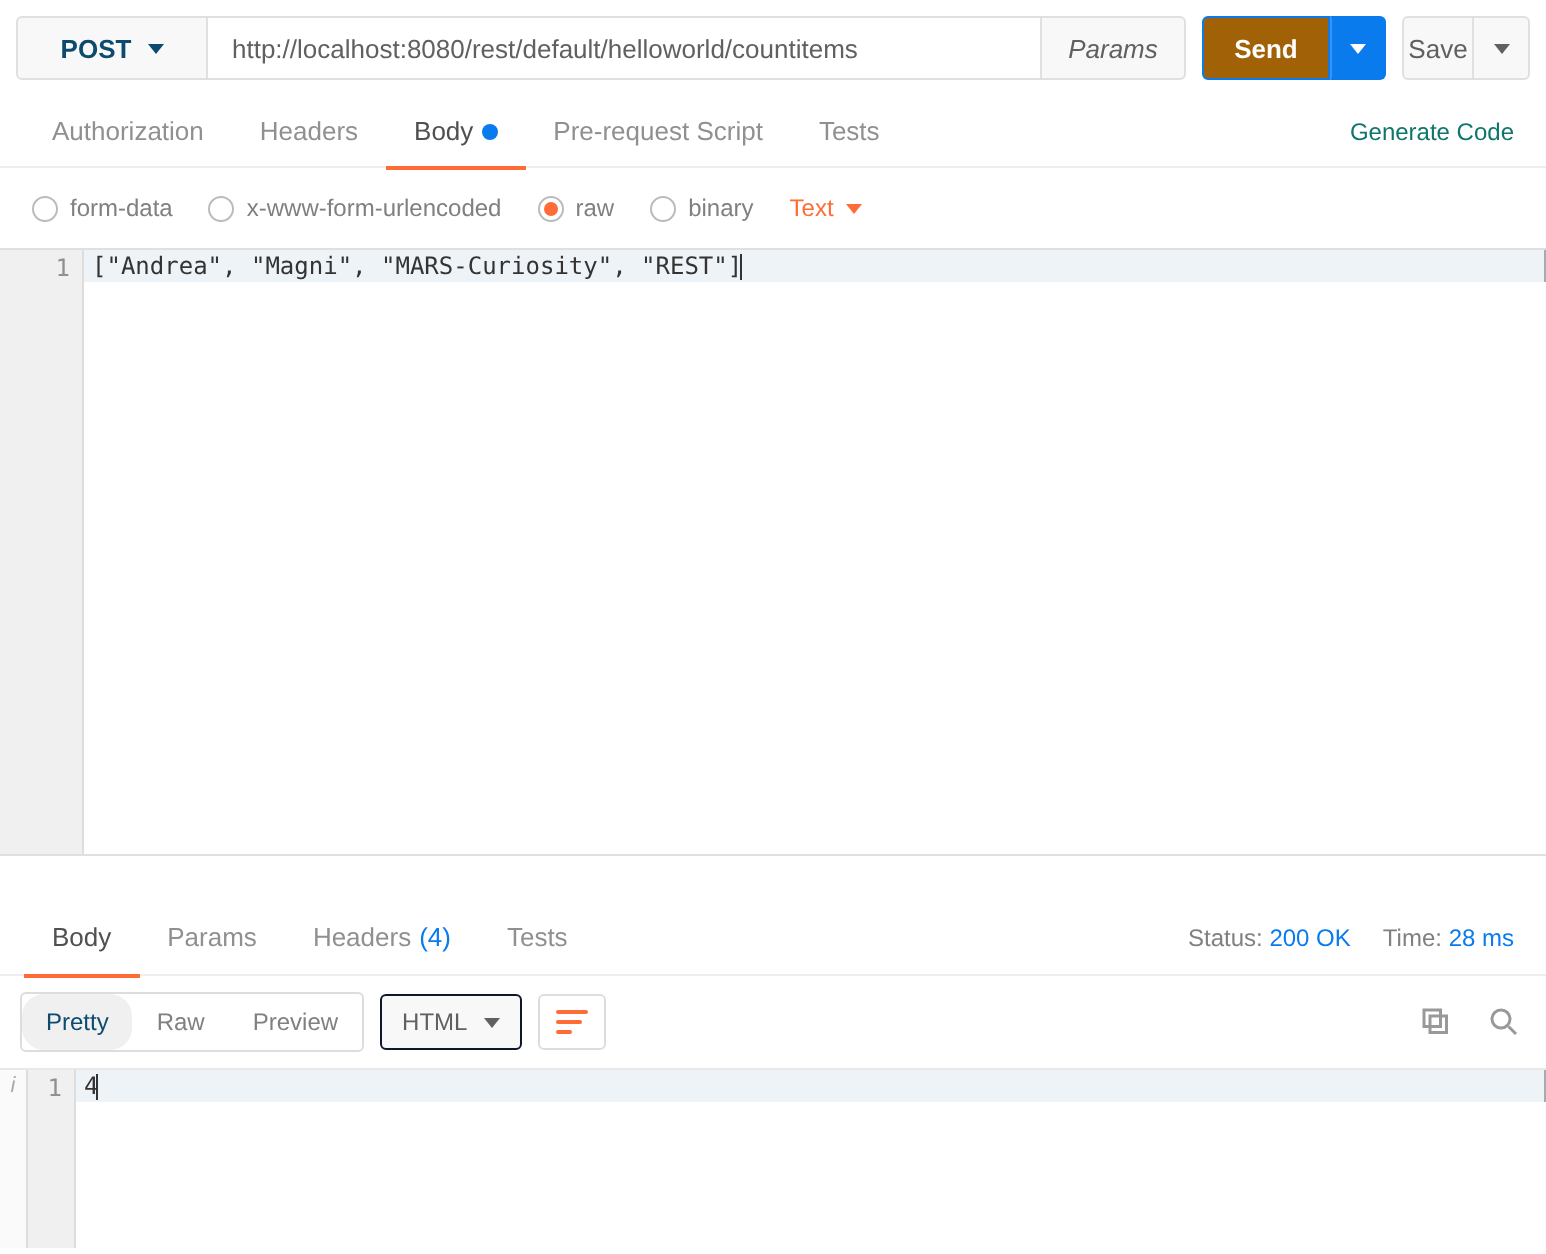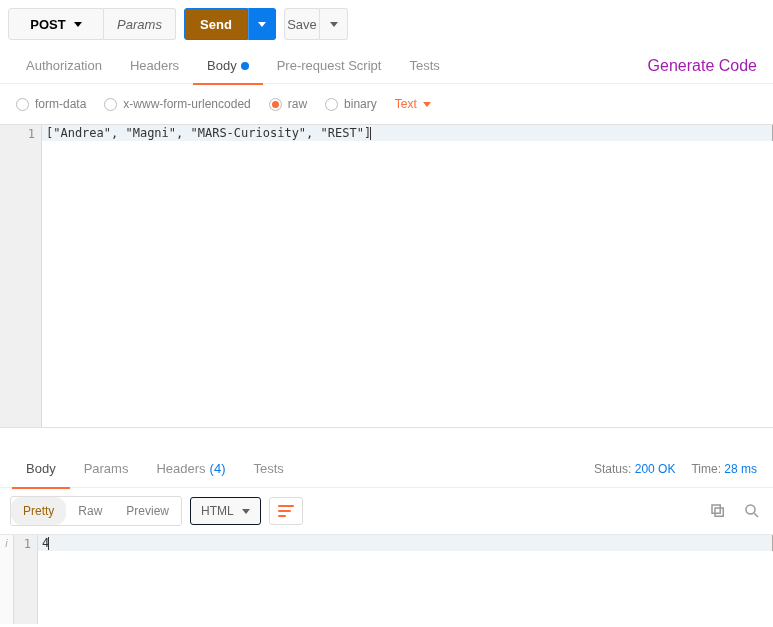--- a/index.html
+++ b/index.html
@@ -1,32 +1,32 @@
 <!DOCTYPE html>
 <html><head>
 <meta charset="utf-8">
 <style>
 * { box-sizing: border-box; margin: 0; padding: 0; }
 body { font-family: -apple-system, "Helvetica Neue", Arial, sans-serif; font-size: 13px; color: #808080; background: #fff; width: 773px; height: 627px; overflow: hidden; }
 .top-bar { display: flex; padding: 8px; gap: 0; align-items: stretch; height: 48px; }
 .btn { display: inline-flex; align-items: center; justify-content: center; border: 1px solid #e0e0e0; background: #f8f8f8; color: #606060; font-size: 13px; cursor: pointer; height: 32px; }
-.method-btn { width: 96px; font-weight: 700; color: #000000; border-radius: 3px 0 0 3px; gap: 8px; }
+.method-btn { width: 96px; font-weight: 700; color: #0c4a6e; border-radius: 3px 0 0 3px; gap: 8px; }
 .url-input { flex: 1; border: 1px solid #e0e0e0; border-left: none; padding: 0 12px; font-size: 13px; color: #606060; outline: none; }
 .params-btn { width: 72px; border-left: none; border-radius: 0 3px 3px 0; font-style: italic; }
 .send-btn { background: #a16207; color: #fff; border: 1px solid #097bed; font-weight: 700; width: 64px; margin-left: 8px; border-radius: 3px 0 0 3px; }
 .send-drop { background: #097bed; border: 1px solid #097bed; border-left: 1px solid #3a95f0; color: #fff; width: 28px; border-radius: 0 3px 3px 0; }
 .save-btn { width: 36px; margin-left: 8px; border-radius: 3px 0 0 3px; }
 .save-drop { width: 28px; border-left: none; border-radius: 0 3px 3px 0; }
 .chev { display: inline-block; width: 0; height: 0; border-left: 4px solid transparent; border-right: 4px solid transparent; border-top: 5px solid currentColor; }
 .tabs { display: flex; align-items: center; padding: 0 12px; border-bottom: 1px solid #eee; height: 36px; position: relative; }
 .tab { padding: 0 14px; height: 36px; display: flex; align-items: center; color: #909090; cursor: pointer; position: relative; gap: 4px; }
 .tab.active { color: #505050; }
 .tab.active::after { content: ""; position: absolute; left: 0; right: 0; bottom: -1px; height: 2px; background: #ff6c37; }
 .dot { width: 8px; height: 8px; border-radius: 50%; background: #097bed; }
-.gen-code { margin-left: auto; color: #a21caf; font-size: 16px; cursor: pointer; padding-right: 4px; }
+.gen-code { margin-left: auto; color: #0f766e; font-size: 12px; cursor: pointer; padding-right: 4px; }
 .body-opts { display: flex; align-items: center; gap: 18px; padding: 10px 16px; height: 40px; }
 .radio-wrap { display: flex; align-items: center; gap: 6px; cursor: pointer; }
 .radio { width: 13px; height: 13px; border: 1px solid #bbb; border-radius: 50%; display: inline-flex; align-items: center; justify-content: center; }
 .radio.checked::after { content: ""; width: 7px; height: 7px; border-radius: 50%; background: #ff6c37; }
 .radio-label { color: #808080; font-size: 12px; }
 .fmt-sel { color: #ff6c37; display: flex; align-items: center; gap: 6px; font-size: 12px; cursor: pointer; }
 .editor { border-top: 1px solid #e0e0e0; border-bottom: 1px solid #e0e0e0; display: flex; height: 304px; background: #fff; }
 .gutter { width: 42px; background: #f0f0f0; border-right: 1px solid #ddd; text-align: right; padding: 2px 6px 0 0; font-size: 12px; color: #909090; font-family: Consolas, Menlo, monospace; }
 .gutter-i { width: 14px; border-right: 1px solid #ddd; background: #fafafa; }
 .code { flex: 1; font-family: Consolas, Menlo, monospace; font-size: 12px; color: #333; }
@@ -36,41 +36,42 @@
 .resp-head { display: flex; align-items: center; padding: 0 12px; border-bottom: 1px solid #eee; height: 38px; }
 .resp-tab { padding: 0 14px; height: 38px; display: flex; align-items: center; gap: 4px; color: #909090; cursor: pointer; position: relative; }
 .resp-tab.active { color: #505050; }
 .resp-tab.active::after { content: ""; position: absolute; left: 0; right: 0; bottom: -1px; height: 2px; background: #ff6c37; }
 .count { color: #097bed; }
 .status-area { margin-left: auto; display: flex; gap: 16px; font-size: 12px; padding-right: 4px; }
 .status-area span.v { color: #097bed; }
 .view-row { display: flex; align-items: center; padding: 8px 10px; gap: 8px; height: 46px; }
 .seg { border: 1px solid #ddd; border-radius: 3px; display: flex; overflow: hidden; }
 .seg .sbtn { padding: 0 12px; height: 28px; display: flex; align-items: center; font-size: 12px; color: #808080; cursor: pointer; }
-.seg .sbtn.sel { background: #f0f0f0; color: #a16207; border-radius: 11px; }
+.seg .sbtn.sel { background: #f0f0f0; color: #0c4a6e; border-radius: 11px; }
 .lang-sel { border: 1px solid #0f172a; border-radius: 3px; height: 28px; padding: 0 10px; display: flex; align-items: center; gap: 8px; color: #606060; font-size: 12px; cursor: pointer; background: #f8f8f8; }
 .wrap-btn { width: 34px; height: 28px; border: 1px solid #ddd; border-radius: 3px; display: flex; align-items: center; justify-content: center; cursor: pointer; }
 .wrap-icon { width: 16px; height: 12px; position: relative; }
 .wrap-icon::before, .wrap-icon::after { content: ""; position: absolute; left: 0; right: 0; height: 2px; background: #ff6c37; border-radius: 1px; }
 .wrap-icon::before { top: 0; }
 .wrap-icon::after { top: 5px; right: 3px; }
 .wrap-icon i { position: absolute; top: 10px; left: 0; width: 8px; height: 2px; background: #ff6c37; border-radius: 1px; }
 .right-icons { margin-left: auto; display: flex; gap: 12px; }
 .icon-btn { width: 22px; height: 22px; display: flex; align-items: center; justify-content: center; color: #999; cursor: pointer; }
 .resp-editor { display: flex; border-top: 1px solid #e8e8e8; height: 90px; }
 svg { display: block; }
 </style>
 </head>
 <body>
 
 <div class="top-bar">
   <button class="btn method-btn">
     <span>POST</span>
     <span class="chev"></span>
   </button>
+  <input class="url-input" value="http://localhost:8080/rest/default/helloworld/countitems" style="">
   <button class="btn params-btn">Params</button>
   <button class="btn send-btn">Send</button>
   <button class="btn send-drop">
       <span class="chev" style="border-top-color:#fff"></span>
     </button>
   <button class="btn save-btn">Save</button>
   <button class="btn save-drop">
       <span class="chev"></span>
     </button>
 </div>

